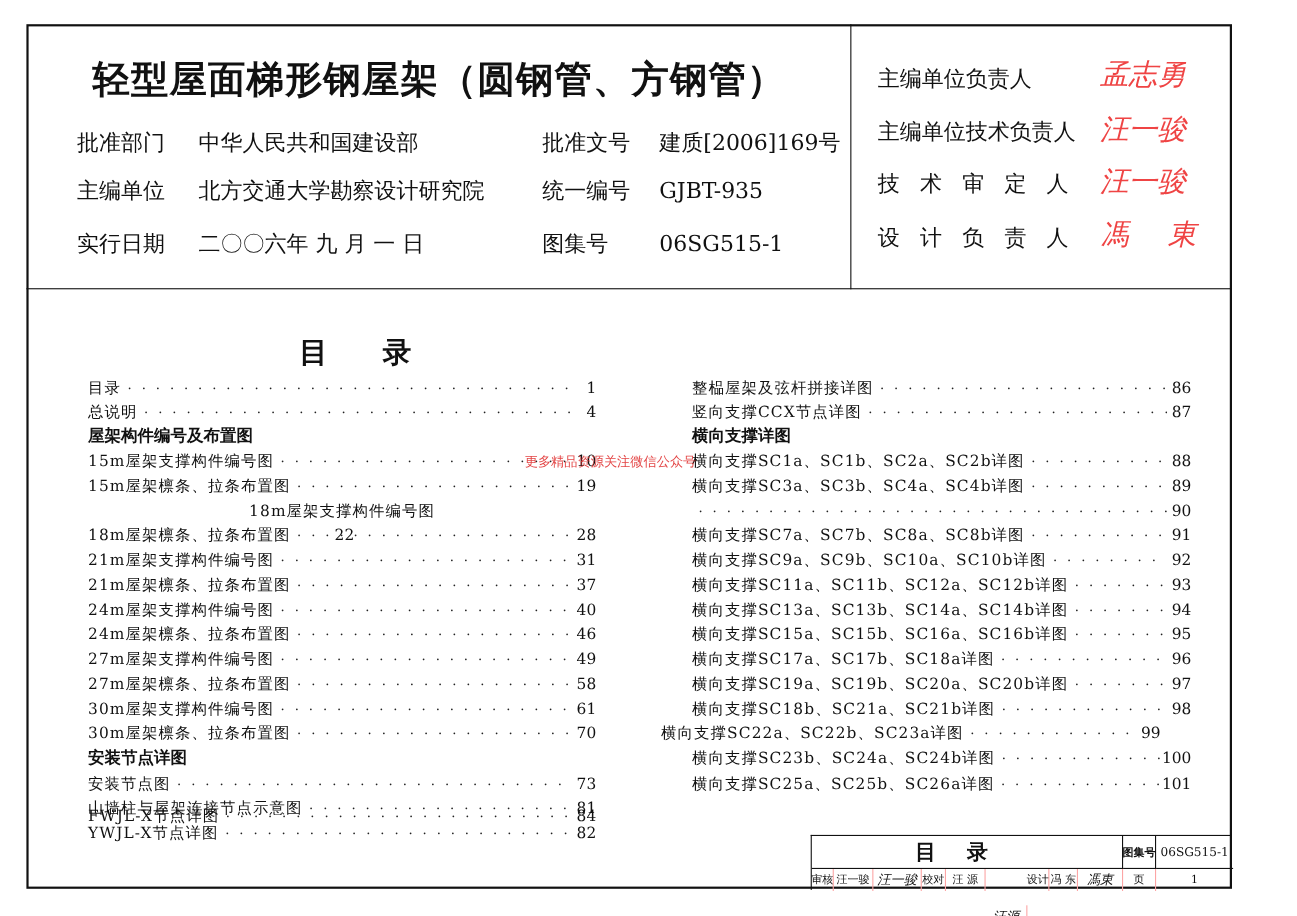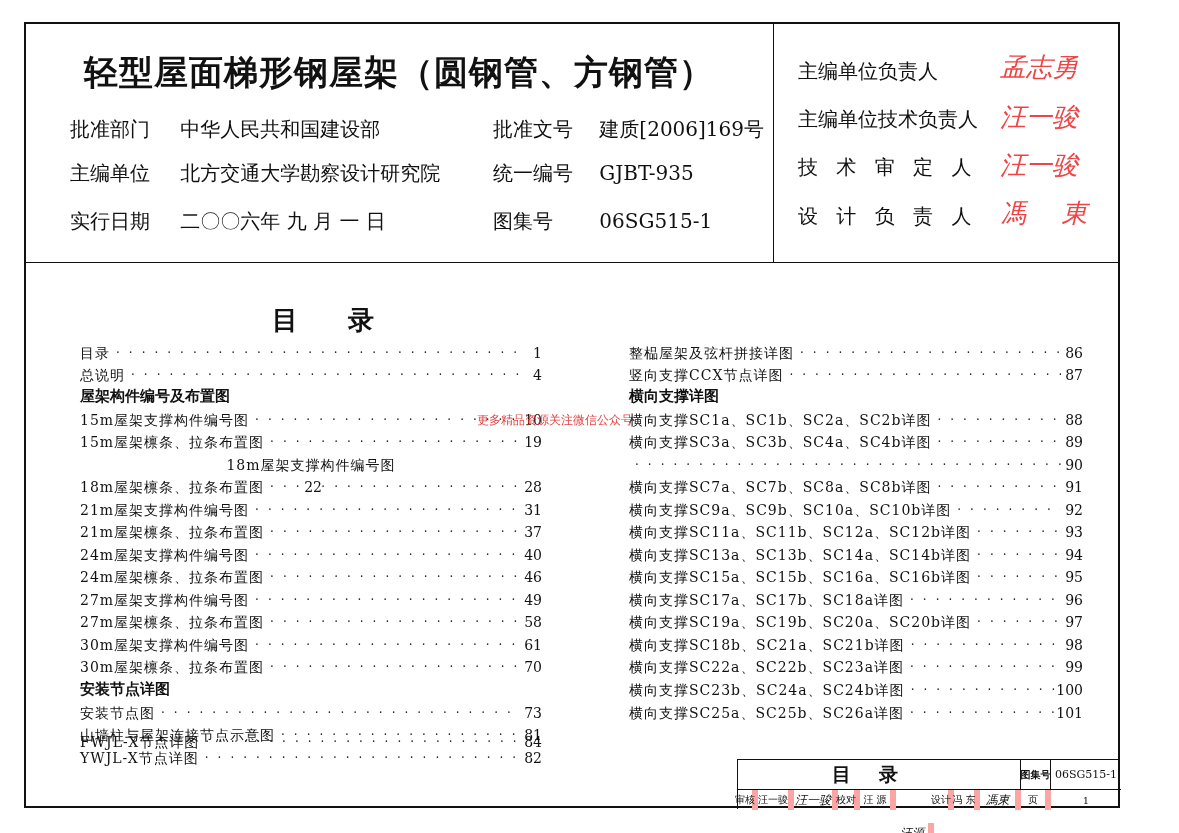--- a/index.html
+++ b/index.html
@@ -40,21 +40,21 @@
         border-top: 1.5px solid #111; border-left: 1.5px solid #111; box-sizing: border-box; }
   .tb-cell { position: absolute; box-sizing: border-box; display: flex; align-items: center;
              justify-content: center; white-space: nowrap; }
   .tb-title { left: 0; top: 0; width: 283px; height: 30px; font-family: "DejaVu Sans", sans-serif;
               font-size: 19px; font-weight: bold; letter-spacing: 28px; border-bottom: 1px solid #111;
               border-right: 1px solid #111; }
   .tb-setlbl { left: 283px; top: 0; width: 30px; height: 30px; font-size: 10px; font-weight: bold;
                border-right: 1px solid #111; border-bottom: 1px solid #111; }
   .tb-setval { left: 313px; top: 0; width: 70px; height: 30px; font-size: 11px;
                border-bottom: 1px solid #111; }
-  .tb-small { top: 30px; height: 20px; font-size: 10px; border-right: 6px solid #fca5a5; }
+  .tb-small { top: 30px; height: 20px; font-size: 10px; border-right: 1px solid #fca5a5; }
   .tb-sig { font-style: italic; font-size: 12px; }
 </style>
 </head>
 <body>
 
 <div class="frame"></div>
 <div class="hdr-hline"></div>
 <div class="hdr-vline"></div>
 
 <div class="main-title">轻型屋面梯形钢屋架（圆钢管、方钢管）</div>
@@ -246,21 +246,21 @@
 <div class="toc-line" style="left:629px; top:611px; width:454px;">
   <span class="t">横向支撑SC19a、SC19b、SC20a、SC20b详图</span>
   <span class="dots">··································································</span>
   <span class="p">97</span>
 </div>
 <div class="toc-line" style="left:629px; top:634px; width:454px;">
   <span class="t">横向支撑SC18b、SC21a、SC21b详图</span>
   <span class="dots">··································································</span>
   <span class="p">98</span>
 </div>
-<div class="toc-line" style="left:629px; top:656px; width:454px;justify-content:center;">
+<div class="toc-line" style="left:601px; top:656px; width:454px;justify-content:center;">
   <span class="t">横向支撑SC22a、SC22b、SC23a详图</span>
   <span class="dots">··································································</span>
   <span class="p">99</span>
 </div>
 <div class="toc-line" style="left:629px; top:679px; width:454px;">
   <span class="t">横向支撑SC23b、SC24a、SC24b详图</span>
   <span class="dots">··································································</span>
   <span class="p">100</span>
 </div>
 <div class="toc-line" style="left:629px; top:702px; width:454px;">

